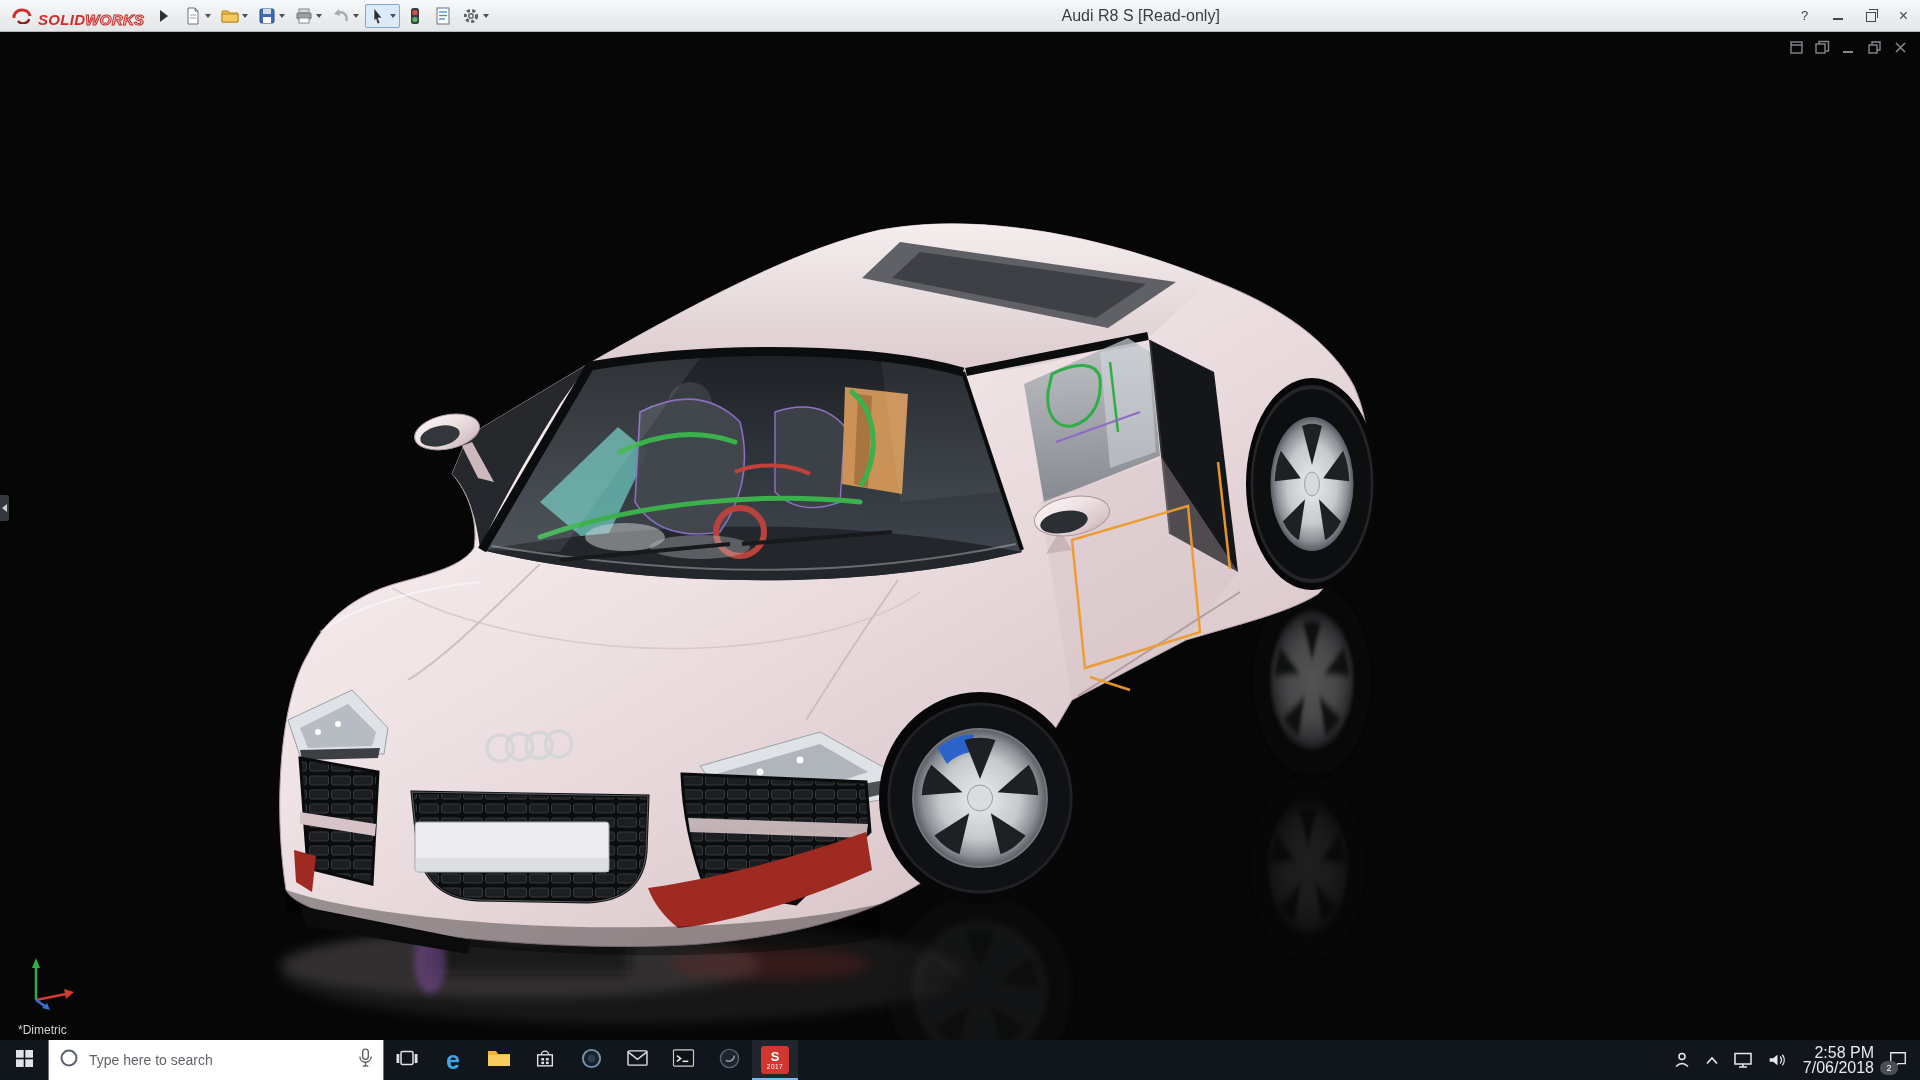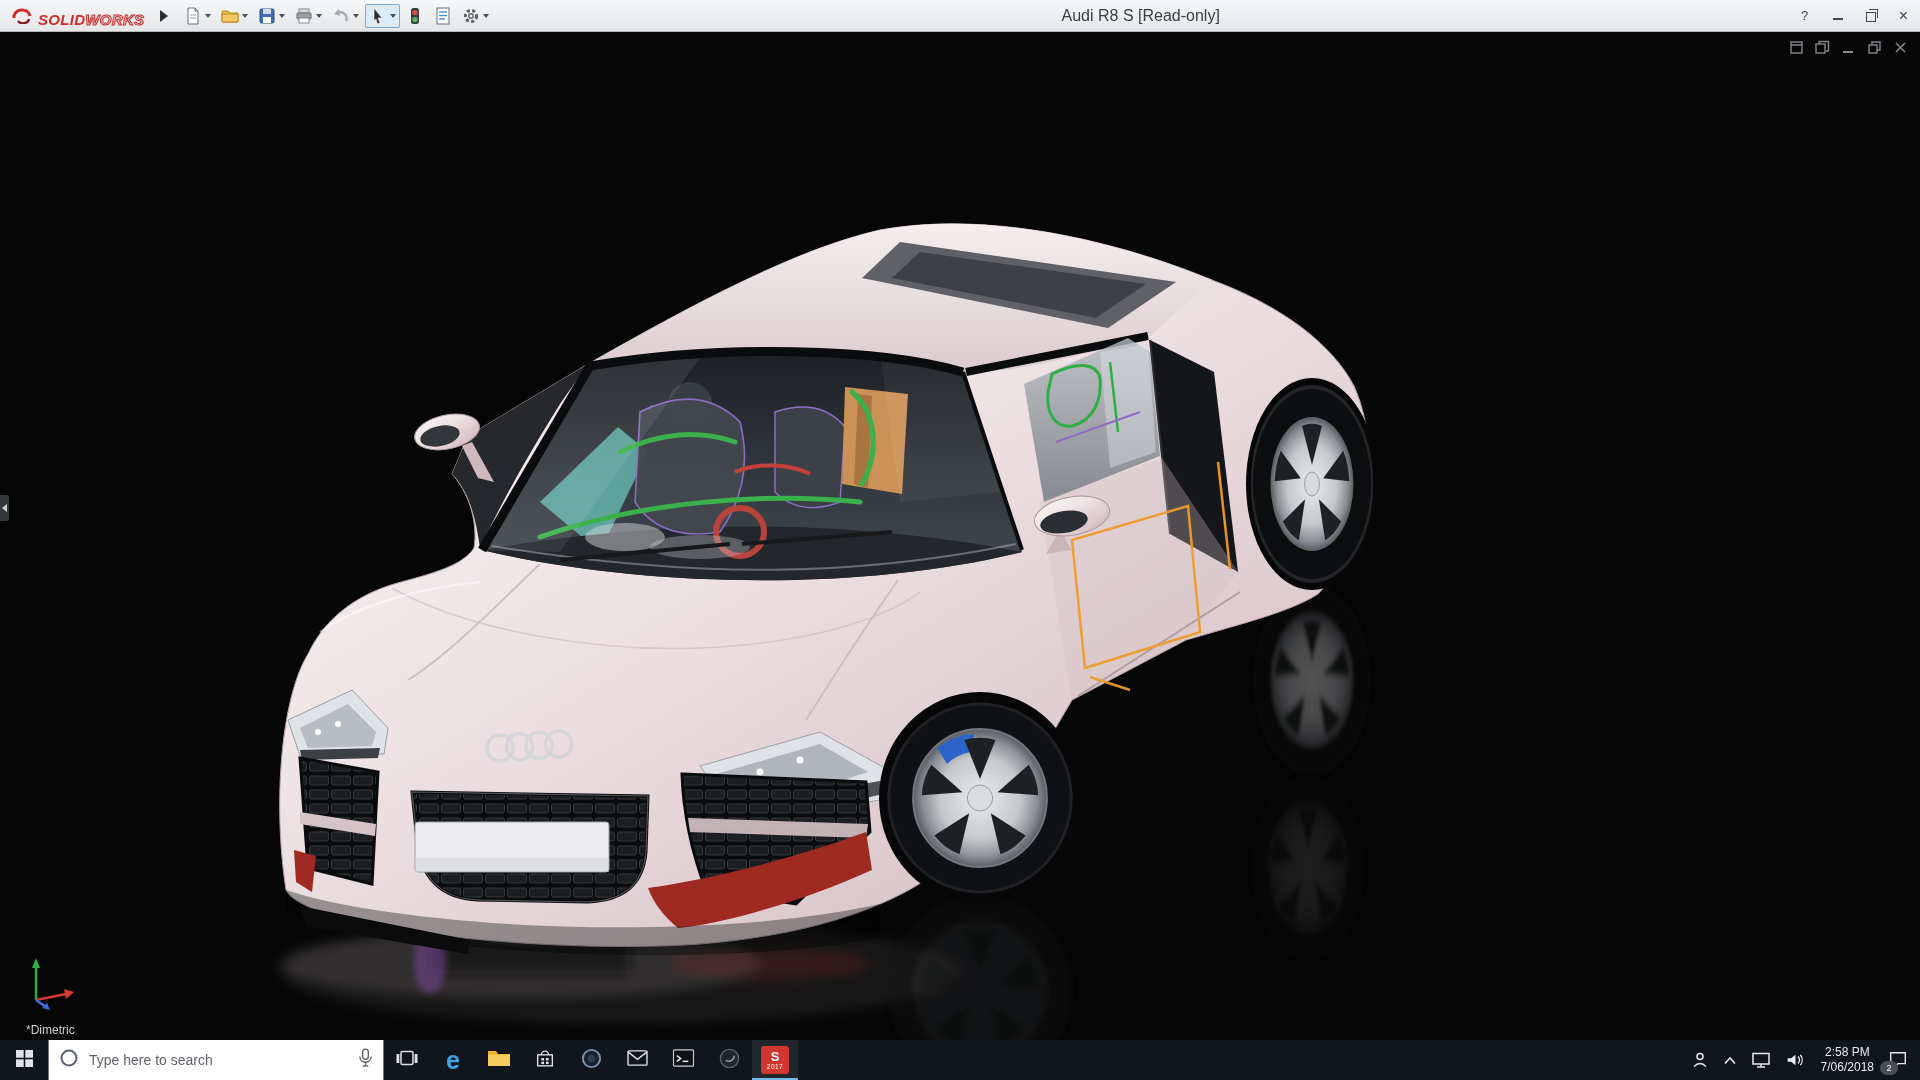--- a/index.html
+++ b/index.html
@@ -30,21 +30,21 @@
   .restore-glyph::before{content:"";position:absolute;top:-4px;left:2px;width:8px;height:8px;
       border-top:1px solid #44474b;border-right:1px solid #44474b;}
   .close-glyph{font-size:16px;line-height:16px;}
 
   
   .viewport{position:absolute;top:32px;left:0;right:0;bottom:40px;background:#060606;overflow:hidden;}
   .scene{position:absolute;inset:0;width:100%;height:100%;}
   .mdi{position:absolute;top:8px;right:12px;display:flex;gap:11px;}
   .mdi span{display:flex;}
   .triad{position:absolute;left:22px;bottom:26px;}
-  .orient-label{position:absolute;left:18px;bottom:3px;font-size:12px;color:#cfd2d5;margin-left:8px;}
+  .orient-label{position:absolute;left:18px;bottom:3px;font-size:12px;color:#cfd2d5;}
   .pane-tab{position:absolute;left:0;top:463px;width:9px;height:26px;background:#34373b;
             border-radius:0 3px 3px 0;display:flex;align-items:center;justify-content:center;}
   .pane-tab::after{content:"";border-right:5px solid #c9ccd0;border-top:4px solid transparent;
             border-bottom:4px solid transparent;}
 
   
   .taskbar{position:absolute;bottom:0;left:0;right:0;height:40px;background:#11151c;
            display:flex;align-items:stretch;color:#e8eaed;}
   .start{width:48px;display:flex;align-items:center;justify-content:center;}
   .search{width:336px;background:#fff;display:flex;align-items:center;gap:8px;
@@ -54,21 +54,21 @@
   .search input::placeholder{color:#5f6368;}
   .appcell{width:46px;display:flex;align-items:center;justify-content:center;}
   .appcell.active{box-shadow:inset 0 -2px 0 #76b9ed;background:rgba(255,255,255,.07);}
   .edge-e{font-size:25px;font-weight:bold;color:#3fa7e6;line-height:1;}
   .sw-ico{width:28px;height:28px;background:#cf3730;border-radius:3px;display:flex;flex-direction:column;
           align-items:center;justify-content:center;color:#fff;}
   .sw-letter{font-size:13px;font-weight:bold;line-height:13px;}
   .sw-year{font-size:6.5px;line-height:8px;letter-spacing:.5px;}
   .tray{margin-left:auto;display:flex;align-items:center;}
   .tray-item{padding:0 7px;height:100%;display:flex;align-items:center;justify-content:center;}
-  .clock{text-align:center;font-size:12px;line-height:15px;color:#e8eaed;padding:0 8px;}
+  .clock{text-align:right;font-size:16px;line-height:15px;color:#e8eaed;padding:0 8px;}
   .action-center{position:relative;padding:0 12px 0 6px;}
   .badge{position:absolute;left:-2px;bottom:5px;min-width:14px;height:14px;border-radius:7px;
          background:#4a4f57;color:#fff;font-size:9px;display:flex;align-items:center;
          justify-content:center;padding:0 2px;}
 </style>
 </head>
 <body>
 
 <div class="screen">
 

